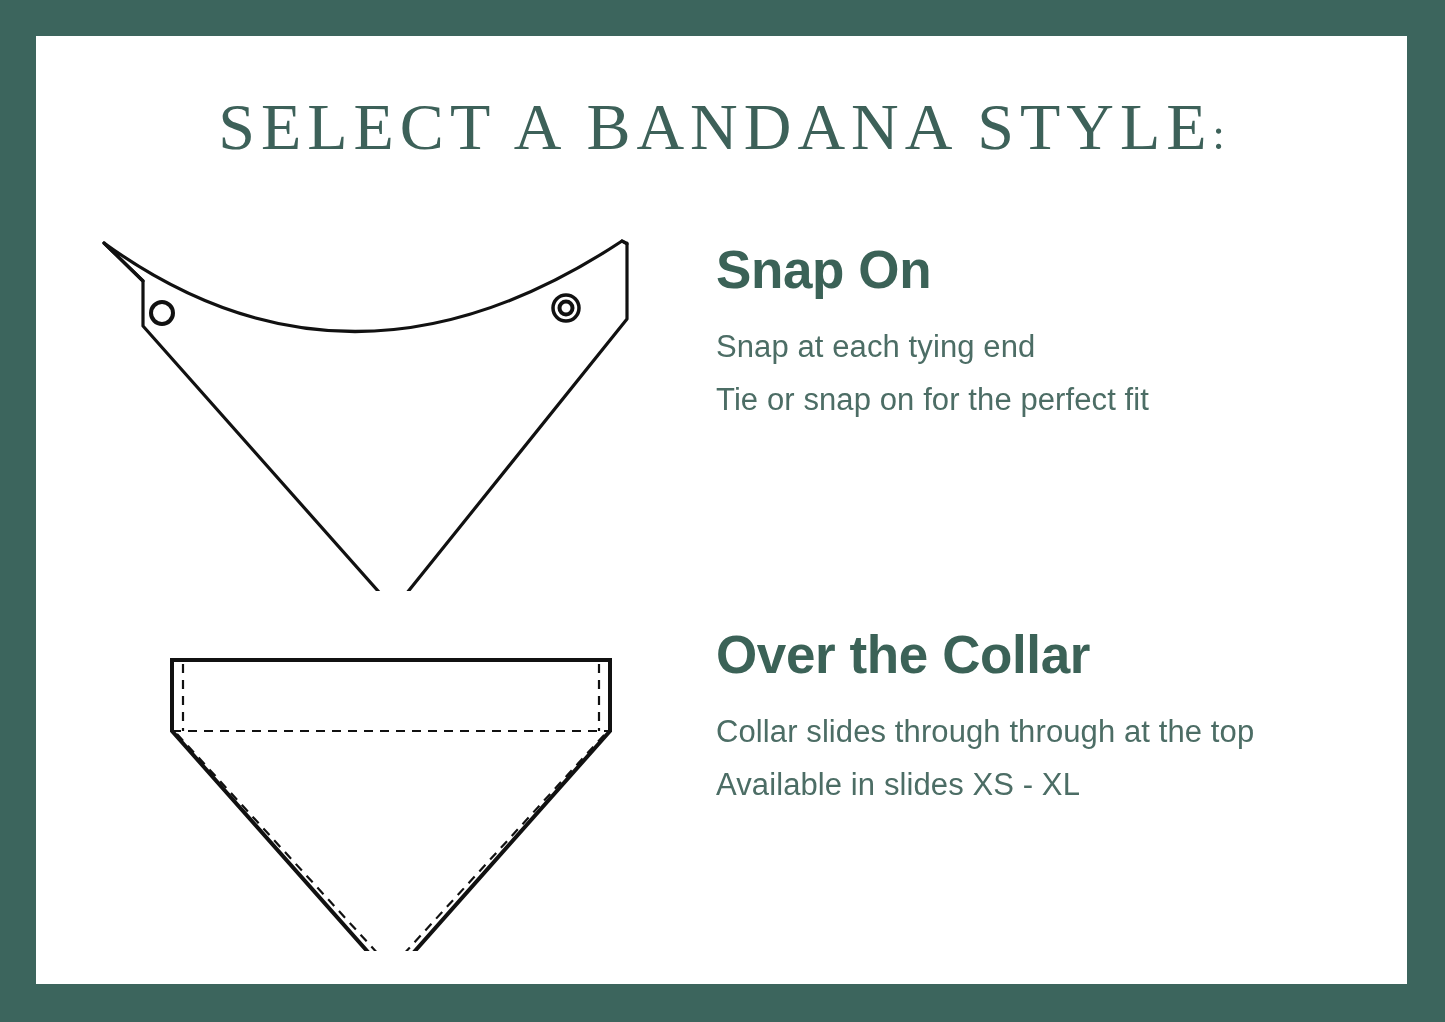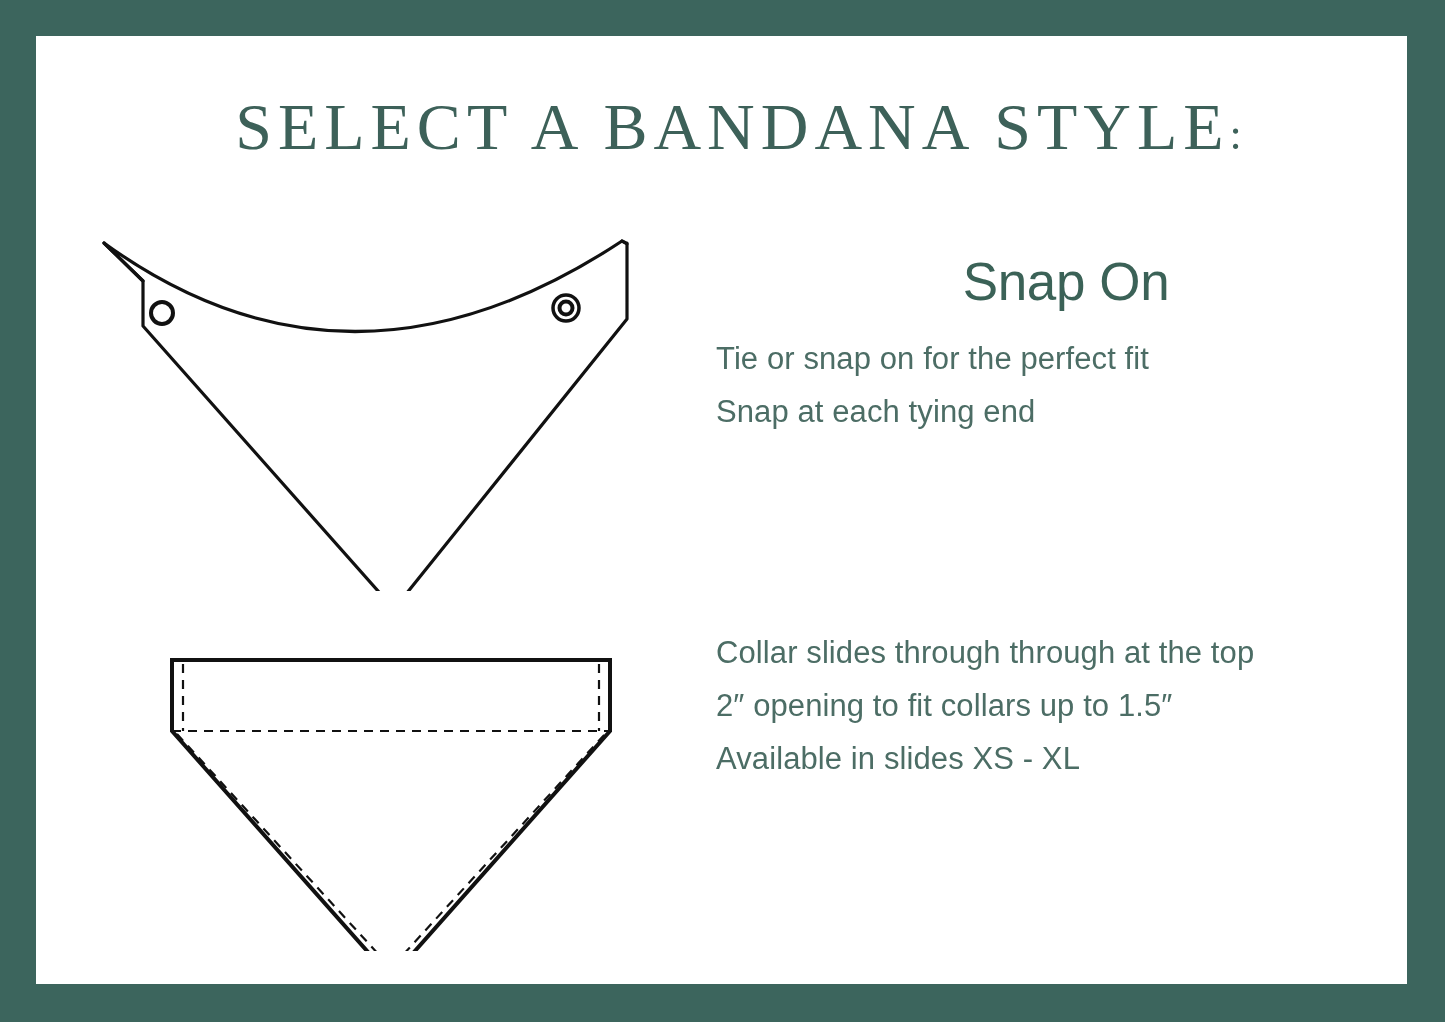--- a/index.html
+++ b/index.html
@@ -31,21 +31,20 @@
     left: 0;
     top: 58px;
     width: 1371px;
     text-align: center;
     font-family: "Liberation Serif", "DejaVu Serif", serif;
     font-size: 66px;
     line-height: 1;
     letter-spacing: 6px;
     color: #3d6159;
     white-space: nowrap;
-    padding-left: 17px;
   }
   #title .colon {
     font-size: 44px;
     letter-spacing: 0;
     vertical-align: baseline;
   }
 
   
   .illus {
     position: absolute;
@@ -69,26 +68,25 @@
     position: absolute;
     left: 680px;
     width: 700px;
   }
   #block-snap-on  { top: 205px; }
   #block-over-collar { top: 590px; }
 
   .style-heading {
     font-family: "Liberation Sans", sans-serif;
     font-size: 53px;
-    font-weight: normal;
+    font-weight: bold;
     color: #3b6257;
     line-height: 1.08;
-    margin: 12px 0 22px 0;
+    margin: 0 0 22px 0;
     letter-spacing: -0.4px;
-    text-align: center;
   }
   .style-lines {
     margin: 0;
     padding: 0;
     list-style: none;
   }
   .style-lines li {
     font-family: "Liberation Sans", sans-serif;
     font-size: 31px;
     font-weight: normal;
@@ -146,27 +144,27 @@
 
         <path d="M 479 58 L 479 125" fill="none" stroke="#111111" stroke-width="2.2" stroke-dasharray="9 7"></path>
 
         <path d="M 57 128 L 271 362 L 485 128" fill="none" stroke="#111111" stroke-width="2.2" stroke-dasharray="9 7" stroke-linejoin="miter"></path>
       </svg>
     </div>
 
     <div class="text-block" id="block-snap-on">
       <h2 class="style-heading">Snap On</h2>
       <ul class="style-lines">
+        <li>Snap at each tying end</li>
         <li>Tie or snap on for the perfect fit</li>
-        <li>Snap at each tying end</li>
       </ul>
     </div>
 
     <div class="text-block" id="block-over-collar">
+      <h2 class="style-heading">Over the Collar</h2>
       <ul class="style-lines">
         <li>Collar slides through through at the top</li>
-        <li>2″ opening to fit collars up to 1.5″</li>
         <li>Available in slides XS - XL</li>
       </ul>
     </div>
 
   </div>
 </div>
 
 </body></html>

